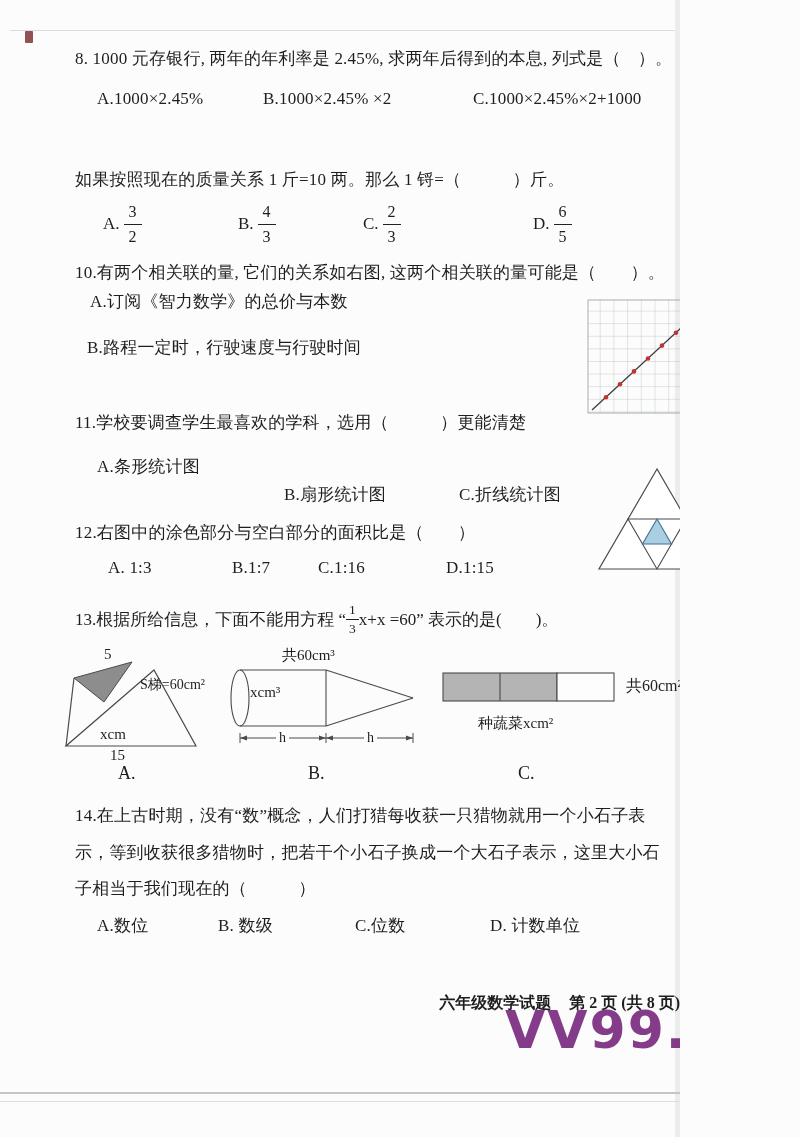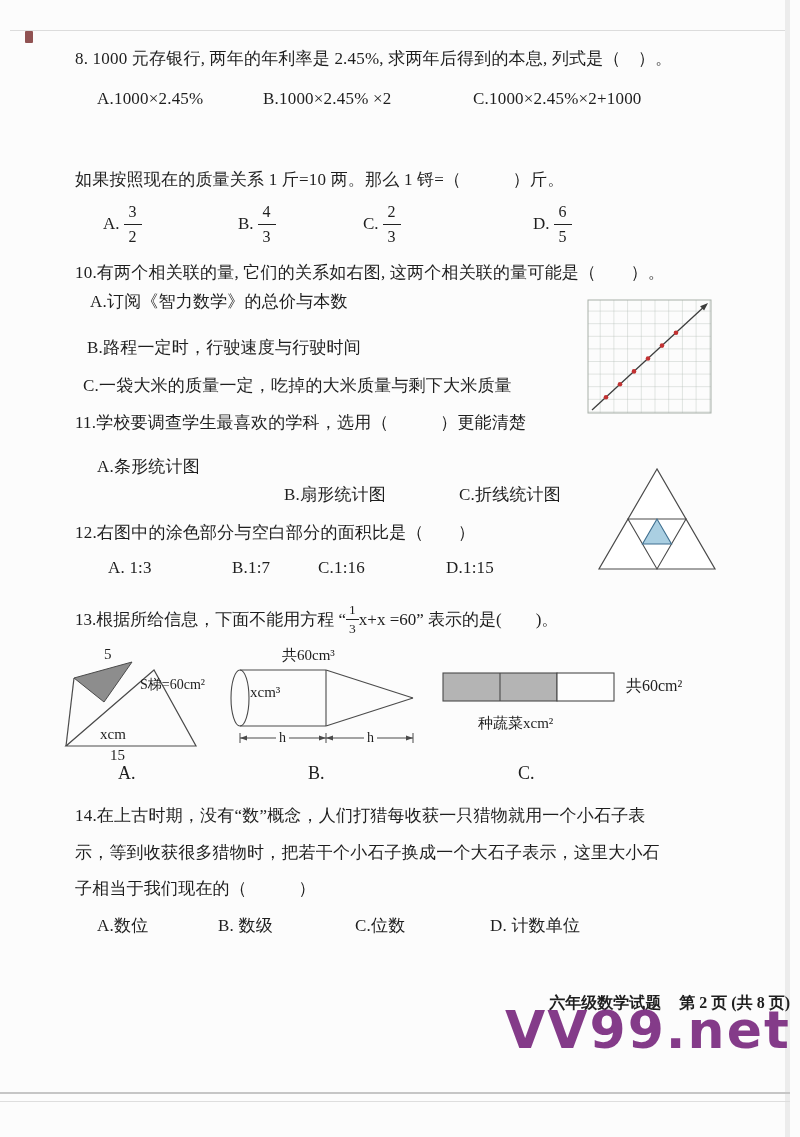--- a/index.html
+++ b/index.html
@@ -1,18 +1,18 @@
 <!DOCTYPE html>
 <html><head>
 <meta charset="utf-8">
 <style>
   * { margin:0; padding:0; box-sizing:border-box; }
   html,body { width:800px; height:1137px; }
   body { background:#fcfcfc; font-family:"Liberation Serif","DejaVu Serif",serif; }
-  .sheet { position:relative; width:790px; height:1137px; background:#fcfcfc; overflow:hidden; color:#1e1e1e; }
+  .sheet { position:relative; width:680px; height:1137px; background:#fcfcfc; overflow:hidden; color:#1e1e1e; }
   .t { position:absolute; font-size:17px; white-space:nowrap; letter-spacing:0.2px; }
   .fopt { position:absolute; display:flex; align-items:center; gap:4px; font-size:17px; height:52px; }
   .frac { display:inline-flex; flex-direction:column; align-items:center; line-height:1; }
   .frac .fr-num { font-size:16px; padding:0 5px 4px; }
   .frac .fr-den { font-size:16px; border-top:1.3px solid #222; padding:4px 5px 0; }
   .q13line { position:absolute; display:flex; align-items:center; font-size:17px; white-space:nowrap; }
   .q13line .fr-num, .q13line .fr-den { font-size:13.5px; padding:0 3px 2px; }
   .q13line .fr-den { padding:2px 3px 0; }
   .fig { position:absolute; }
   .fig svg { position:absolute; }
@@ -63,21 +63,20 @@
     <span>D.</span>
     <span class="frac">
       <span class="fr-num">6</span>
       <span class="fr-den">5</span>
     </span>
   </div>
 
   <div class="t" style="left:75px;top:261px">10.有两个相关联的量, 它们的关系如右图, 这两个相关联的量可能是（　　）。</div>
   <div class="t" style="left:90px;top:290px">A.订阅《智力数学》的总价与本数</div>
   <div class="t" style="left:87px;top:336px">B.路程一定时，行驶速度与行驶时间</div>
-  <div class="t" style="left:83px;top:374px">C.一袋大米的质量一定，吃掉的大米质量与剩下大米质量</div>
 
   <div class="fig" style="left:586px;top:298px;width:128px;height:118px">
     <svg width="128" height="118" viewBox="0 0 128 118" style="left:0;top:0">
       <defs>
         <pattern id="grid" width="13.7" height="12.6" patternUnits="userSpaceOnUse">
           <path d="M 13.7 0 L 0 0 0 12.6" fill="none" stroke="#b7bfb8" stroke-width="0.8"></path>
         </pattern>
       </defs>
       <rect x="2" y="2" width="123" height="113" fill="url(#grid)" stroke="#a7afa8" stroke-width="1"></rect>
       <line x1="6" y1="112" x2="120" y2="7" stroke="#3d3d3d" stroke-width="1.3"></line>

